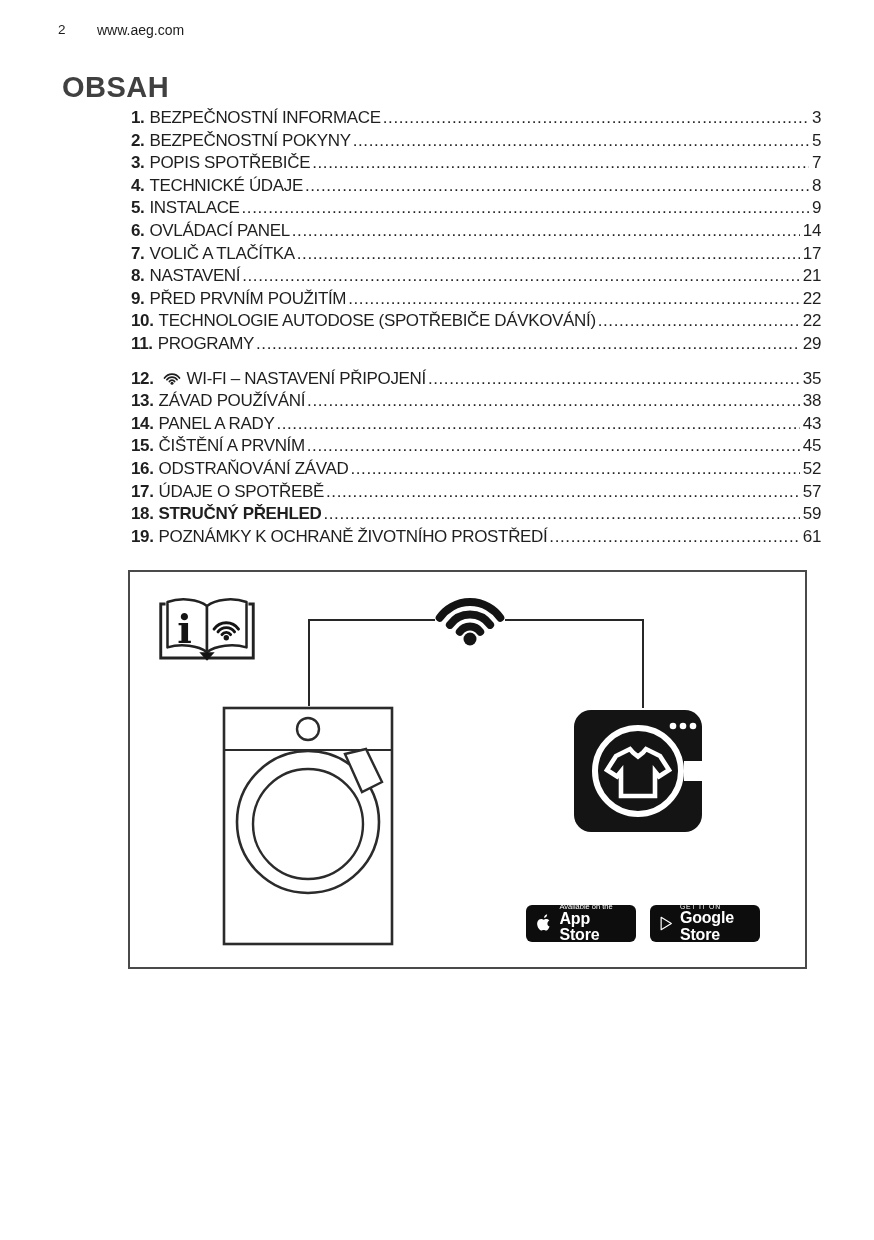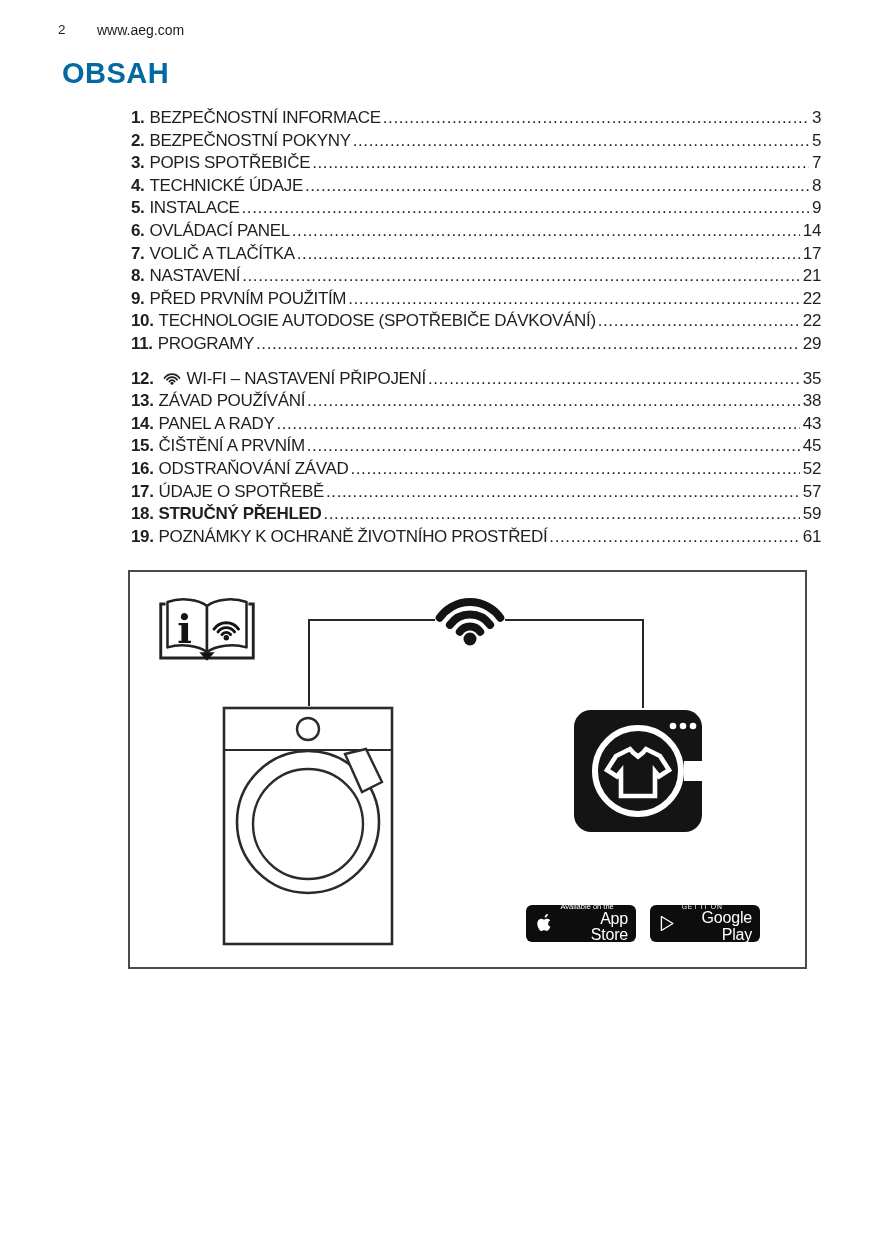--- a/index.html
+++ b/index.html
@@ -5,22 +5,22 @@
   * { box-sizing: border-box; margin: 0; padding: 0; }
   html,body { background:#ffffff; }
   body { font-family: "Liberation Sans", sans-serif; color:#1c1c1c; }
   .page { position:relative; width:874px; height:1240px; background:#fff; overflow:hidden; }
 
   
   .hdr-num  { position:absolute; left:58px;  top:22px; font-size:13.5px; }
   .hdr-site { position:absolute; left:97px;  top:22px; font-size:14px; }
 
   
-  .page-title { position:absolute; left:62px; top:57px; font-size:29px; font-weight:700;
-                color:#0369a1; letter-spacing:0.5px; }
+  .page-title { position:absolute; left:62px; top:71px; font-size:29px; font-weight:700;
+                color:#404040; letter-spacing:0.5px; }
 
   
   .toc { position:absolute; left:131px; top:108px; width:690px; }
   .toc-row { display:flex; align-items:baseline; height:22.6px; font-size:17px;
              letter-spacing:-0.35px; white-space:nowrap; color:#1f1f1f; }
   .toc-row.has-wifi { margin-top:12px; }
   .toc-num { font-weight:700; margin-right:5px; }
   .toc-row.bold .toc-title { font-weight:700; }
   .toc-dots { flex:1 1 auto; overflow:hidden; margin:0 1px 0 2px; }
   .toc-dots::after { content:"..........................................................................................................................................................................................................."; letter-spacing:0.6px; }
@@ -32,21 +32,21 @@
                border:2px solid #4a4a4a; background:#fff; }
   .abs { position:absolute; }
   .line { position:absolute; background:#272727; }
 
   
   .badge { position:absolute; width:110px; height:37px; background:#0d0d0d; border-radius:6px;
            display:flex; align-items:center; padding:0 8px 0 9px; gap:7px; color:#fff; }
   .badge-text { display:flex; flex-direction:column; justify-content:center; line-height:1.05; }
   .badge-small { font-size:7.5px; }
   .badge-small.caps { font-size:6.8px; letter-spacing:0.8px; }
-  .badge-big { font-size:16px; font-weight:400; letter-spacing:-0.2px;text-align:right; }
+  .badge-big { font-size:16px; font-weight:700; letter-spacing:-0.2px; }
 
   svg { display:block; }
 </style>
 </head>
 <body>
 
 <div class="page">
 
   <span class="hdr-num">2</span>
   <span class="hdr-site">www.aeg.com</span>
@@ -273,18 +273,18 @@
         <span class="badge-big">App Store</span>
       </div>
     </div>
 
     <div class="badge" style="left:520px; top:333px;">
       <svg width="19" height="23" viewBox="0 0 26 30">
         <path d="M4,3.5 L4,26.5 L23,15 Z" fill="none" stroke="#fff" stroke-width="2.2" stroke-linejoin="round"></path>
       </svg>
       <div class="badge-text">
         <span class="badge-small caps">GET IT ON</span>
-        <span class="badge-big">Google Play</span>
+        <span class="badge-big">Google Store</span>
       </div>
     </div>
 
   </div>
 </div>
 
 </body></html>

